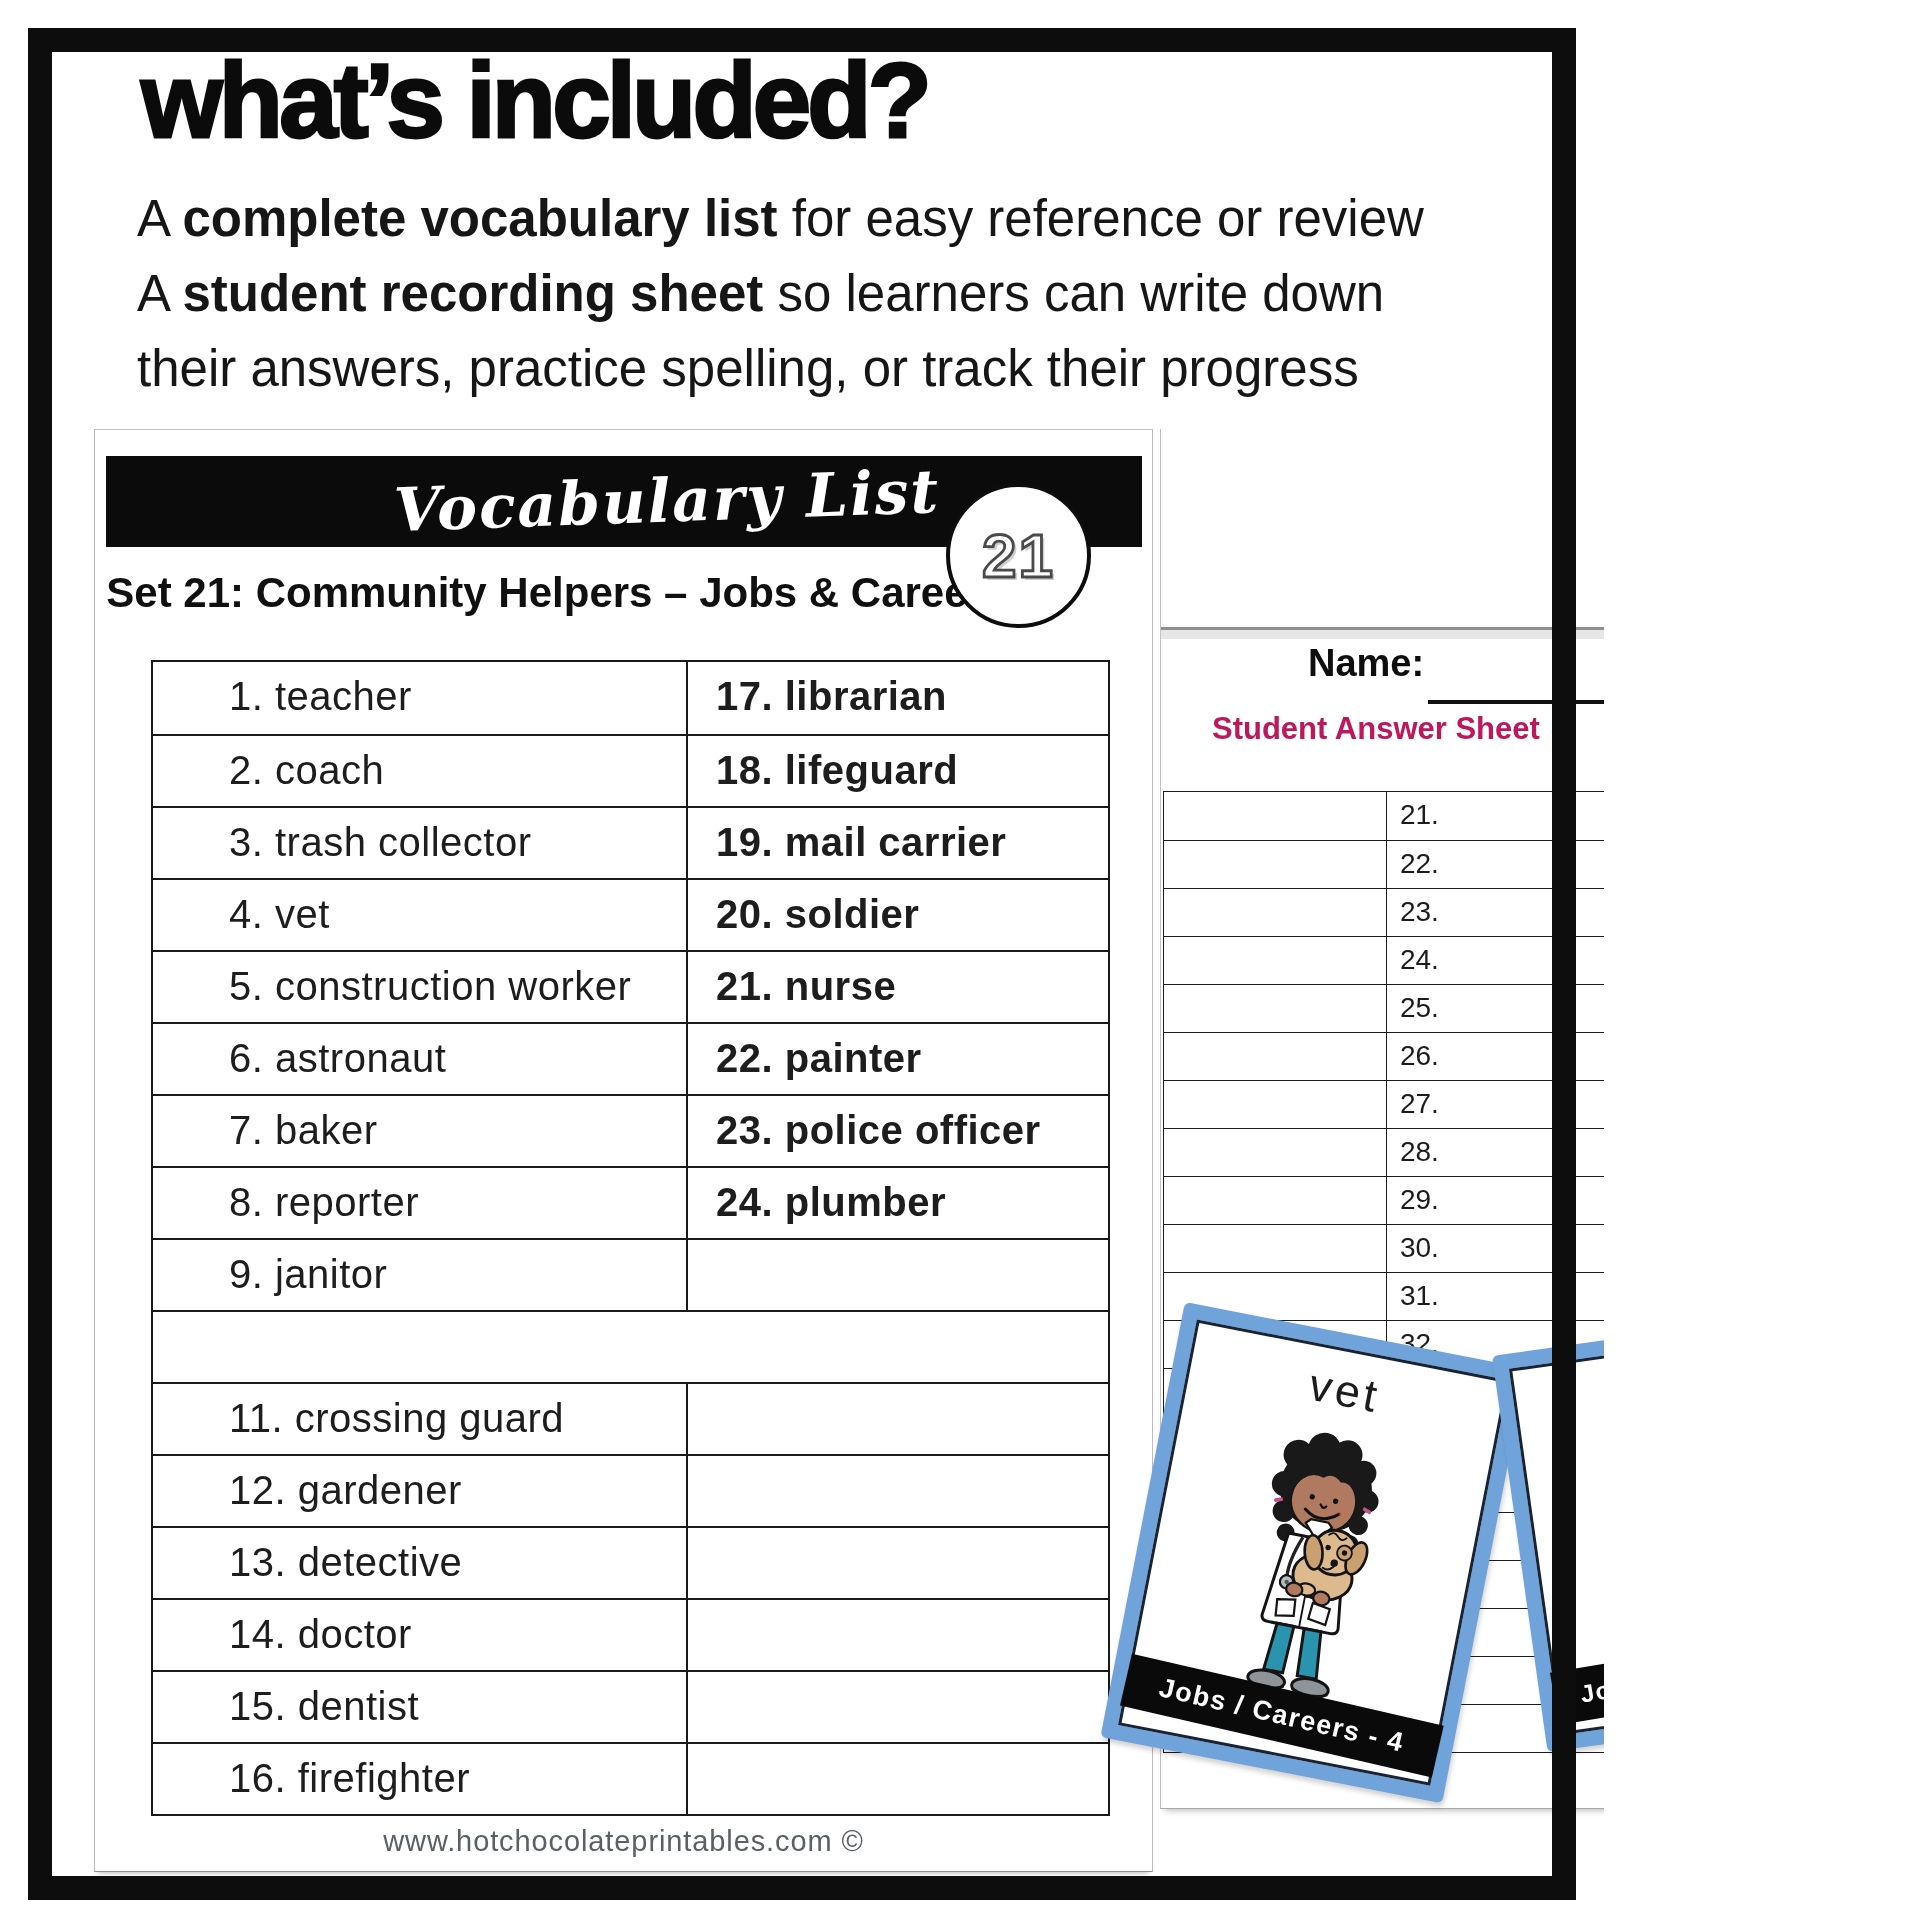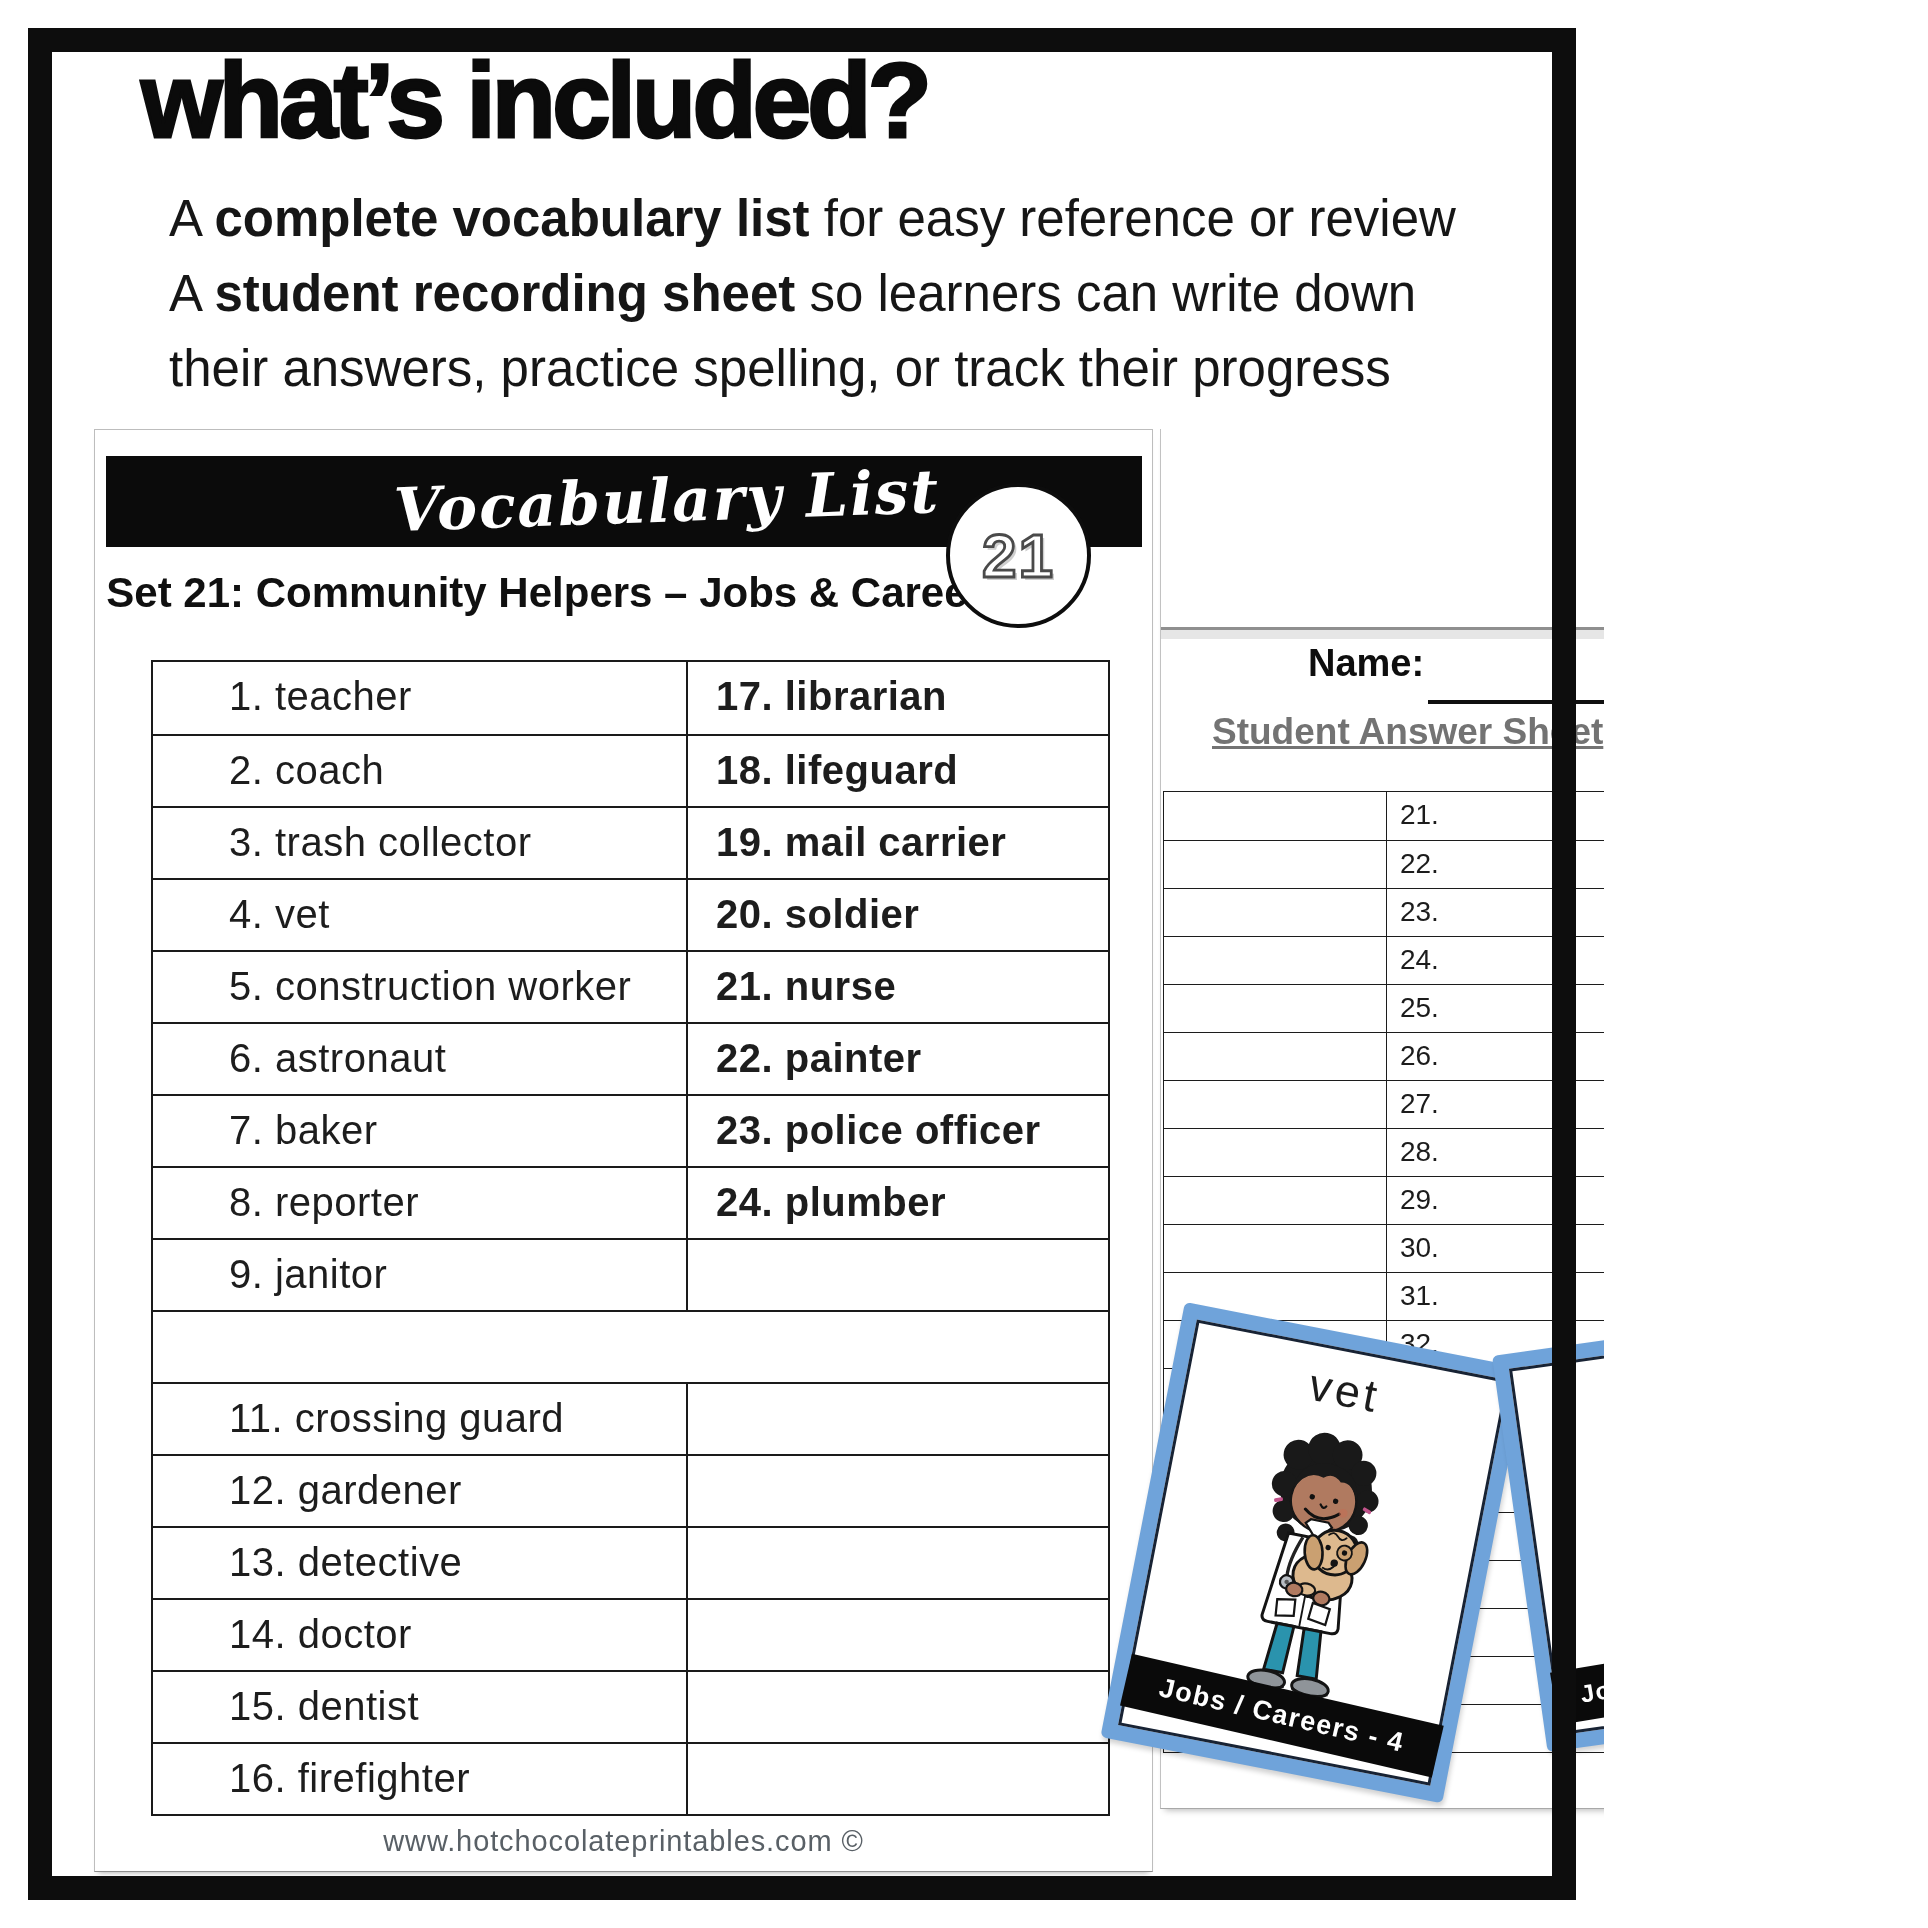--- a/index.html
+++ b/index.html
@@ -3,21 +3,21 @@
 <meta charset="utf-8">
 <style>
   html,body{margin:0;padding:0;background:#ffffff;}
   .canvas{position:relative;width:1604px;height:1928px;background:#ffffff;overflow:hidden;
           font-family:"Liberation Sans",sans-serif;color:#111;}
   .frame{position:absolute;left:28px;top:28px;right:28px;bottom:28px;border:24.5px solid #0d0d0d;z-index:50;pointer-events:none;}
 
   
   .title{position:absolute;left:141px;top:41px;font-size:105px;font-weight:900;letter-spacing:-3.8px;
          color:#0b0b0b;-webkit-text-stroke:2.8px #0b0b0b;white-space:nowrap;}
-  .desc{position:absolute;left:137px;top:181px;font-size:51px;line-height:75px;color:#161616;white-space:nowrap;margin-left:32px;}
+  .desc{position:absolute;left:137px;top:181px;font-size:51px;line-height:75px;color:#161616;white-space:nowrap;}
   .desc b{font-weight:700;}
 
   
   .vocab-page{position:absolute;left:94px;top:429px;width:1057px;height:1441px;background:#fff;
               border:1.9px solid #bdbdbd;border-bottom-color:#8f8f8f;box-shadow:0 4.7px 5.6px -3.8px rgba(0,0,0,.35);z-index:5;}
   .vocab-bar{position:absolute;left:11.3px;top:26px;width:1036px;height:91px;background:#0b0b0b;
              display:flex;align-items:center;justify-content:center;}
   .vocab-bar .script{font-family:"DejaVu Serif",serif;font-style:italic;font-weight:600;font-size:60px;
                      color:#fff;letter-spacing:1.9px;transform:rotate(-2deg);padding-left:85px;}
   .badge{position:absolute;left:851px;top:53px;width:137px;height:137px;border:4.7px solid #0d0d0d;border-radius:50%;
@@ -34,21 +34,21 @@
   .vfooter{position:absolute;left:0;top:1395px;width:100%;text-align:center;font-size:29px;color:#596066;letter-spacing:0.9px;}
 
   
   .answer-page{position:absolute;left:1160px;top:429px;width:684px;height:1379px;background:#fff;
                border-left:1.9px solid #c2c2c2;border-right:1.9px solid #c2c2c2;border-bottom:1.9px solid #a8a8a8;
                box-shadow:0 5.6px 6.6px -4.7px rgba(0,0,0,.3);z-index:4;}
   .a-topline{position:absolute;left:0;top:198px;width:100%;height:2.8px;background:#8f8f8f;}
   .a-topshadow{position:absolute;left:0;top:201px;width:100%;height:8.5px;background:#e6e6e6;}
   .name-label{position:absolute;left:147px;top:213px;font-size:38px;font-weight:800;color:#0e0e0e;}
   .name-line{position:absolute;left:267px;top:271px;width:365px;height:3.8px;background:#101010;}
-  .a-title{position:absolute;left:51px;top:282px;font-size:37px;font-weight:800;color:#737373;white-space:nowrap;text-decoration:underline;}
+  .a-title{position:absolute;left:51px;top:282px;font-size:31px;font-weight:800;color:#be185d;white-space:nowrap;}
   .atable{position:absolute;left:1.9px;top:362px;width:633px;border:1.9px solid #1c1c1c;box-sizing:border-box;background:#fff;}
   .arow{display:flex;height:48px;border-top:1.9px solid #1c1c1c;box-sizing:border-box;}
   .arow:first-child{border-top:none;}
   .acell{box-sizing:border-box;}
   .acell.blank{width:223px;border-right:1.9px solid #1c1c1c;}
   .acell.num{flex:1;font-size:28px;color:#1c1c1c;padding:6.6px 0 0 13px;}
   .vert-copy{position:absolute;right:9.4px;bottom:9.4px;writing-mode:vertical-rl;transform:rotate(180deg);
              font-size:21.7px;color:#4f4f4f;letter-spacing:1.9px;z-index:6;}
 
   

